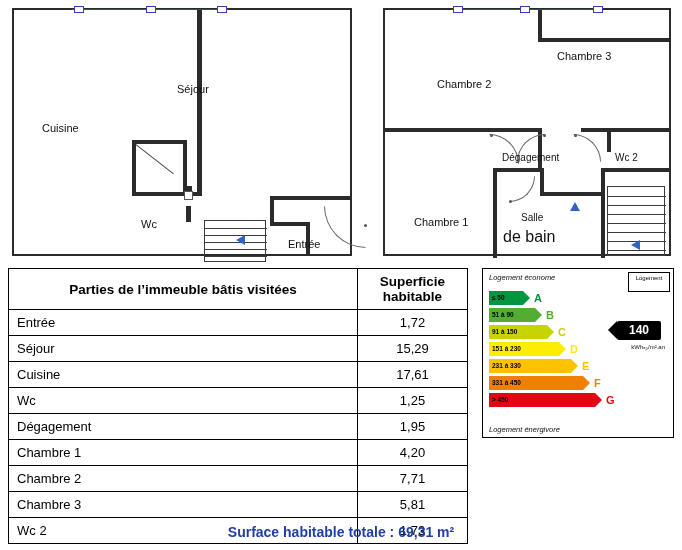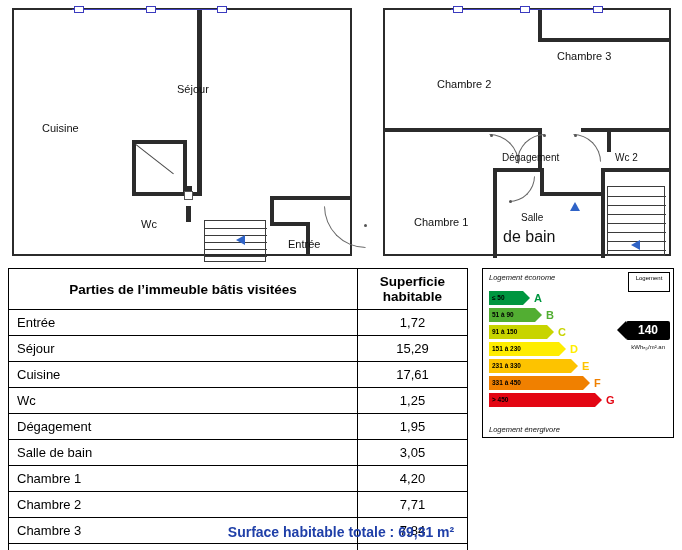--- a/index.html
+++ b/index.html
@@ -185,21 +185,21 @@
     border-left: 7px solid currentColor;
   }
   .bar-letter {
     position: absolute;
     font-size: 11px;
     font-weight: bold;
     line-height: 14px;
   }
   .dpe-pointer {
     position: absolute;
-    right: 3px;
+    right: 12px;
     width: 44px; height: 19px;
     background: #000;
     color: #fff;
     font-size: 12px;
     font-weight: bold;
     line-height: 19px;
     text-align: center;
     border-radius: 2px;
   }
   .dpe-pointer:before {
@@ -337,34 +337,30 @@
       </tr>
       <tr>
         <td class="col-part">Wc</td>
         <td class="col-area">1,25</td>
       </tr>
       <tr>
         <td class="col-part">Dégagement</td>
         <td class="col-area">1,95</td>
       </tr>
       <tr>
-        <td class="col-part">Salle de bain</td>
-        <td class="col-area">3,05</td>
-      </tr>
-      <tr>
         <td class="col-part">Chambre 1</td>
         <td class="col-area">4,20</td>
       </tr>
       <tr>
         <td class="col-part">Chambre 2</td>
         <td class="col-area">7,71</td>
       </tr>
       <tr>
         <td class="col-part">Chambre 3</td>
-        <td class="col-area">7,84</td>
+        <td class="col-area">5,81</td>
       </tr>
       <tr>
         <td class="col-part">Wc 2</td>
         <td class="col-area">1,73</td>
       </tr>
     </tbody>
 </table>
 
 <div class="total">Surface habitable totale : 69,31 m²</div>
 

